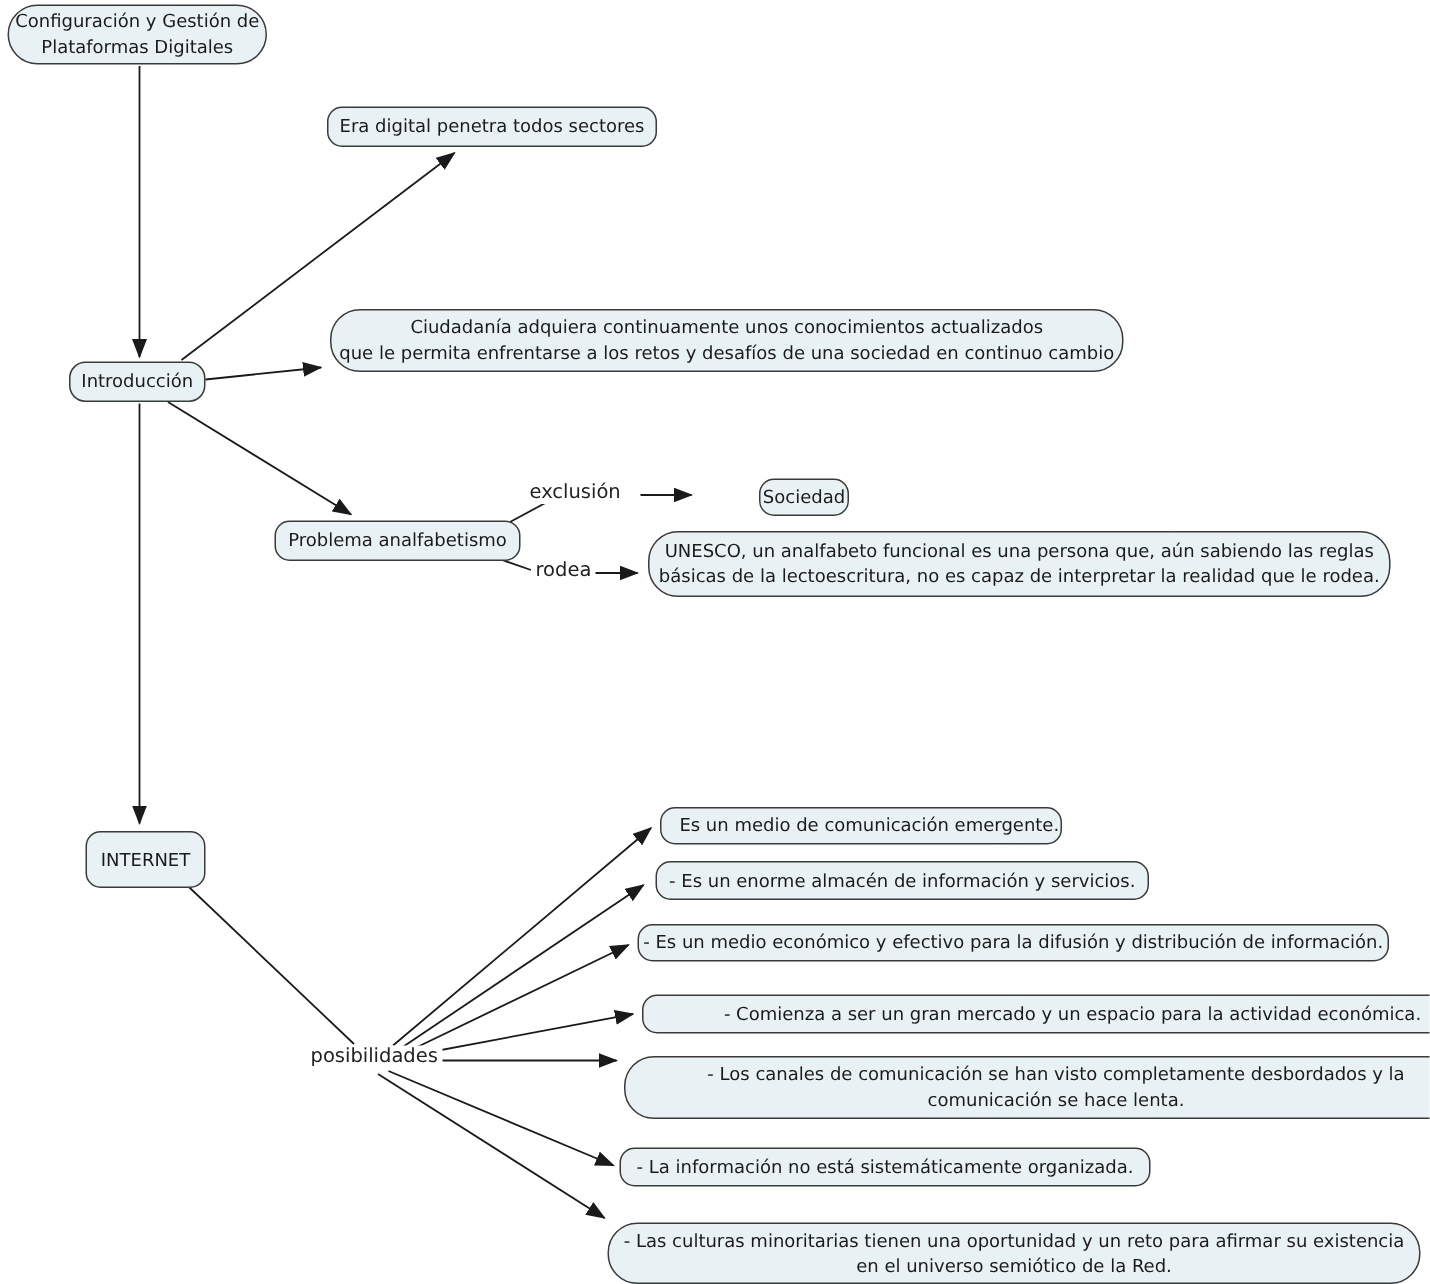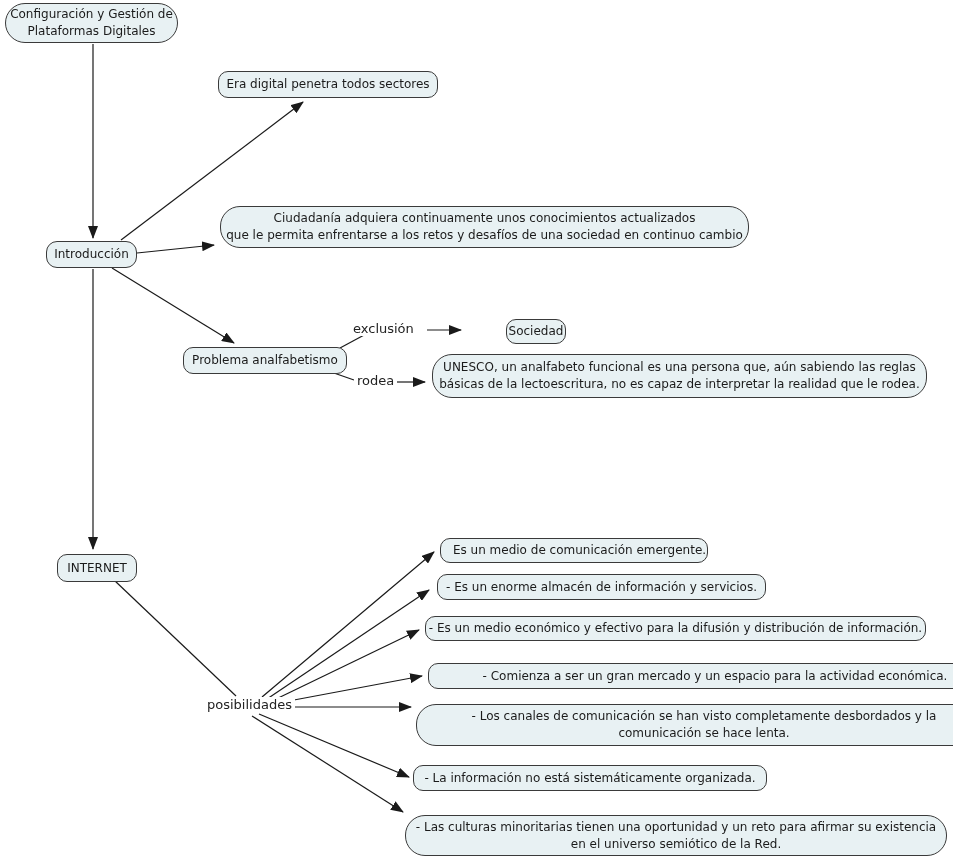--- a/index.html
+++ b/index.html
@@ -61,21 +61,21 @@
 
   <div class="node" style="left:46px;  top:241px; width:91px;  height:27px;border-radius:11px;">Introducción</div>
 
   <div class="node" style="left:183px; top:347px; width:164px; height:27px;">Problema analfabetismo</div>
 
   <div class="node" style="left:468px; top:319px; width:60px;  height:25px;margin-left:38px;">Sociedad</div>
 
   <div class="node tall" style="left:432px; top:354px; width:495px; height:44px;">UNESCO, un analfabeto funcional es una persona que, aún sabiendo las reglas
 básicas de la lectoescritura, no es capaz de interpretar la realidad que le rodea.</div>
 
-  <div class="node" style="left:57px;  top:554px; width:80px;  height:28px;">INTERNET</div>
+  <div class="node" style="left:57px;  top:554px; width:80px;  height:38px;">INTERNET</div>
 
   <div class="link-label" style="left:350px; top:321px;">exclusión</div>
 
   <div class="link-label" style="left:354px; top:373px;">rodea</div>
 
   <div class="link-label" style="left:204px; top:697px;">posibilidades</div>
 
   <div class="node" style="left:440px; top:538px; width:268px; height:25px;padding-left:17px;">Es un medio de comunicación emergente.</div>
 
   <div class="node" style="left:437px; top:574px; width:329px; height:26px;">- Es un enorme almacén de información y servicios.</div>

